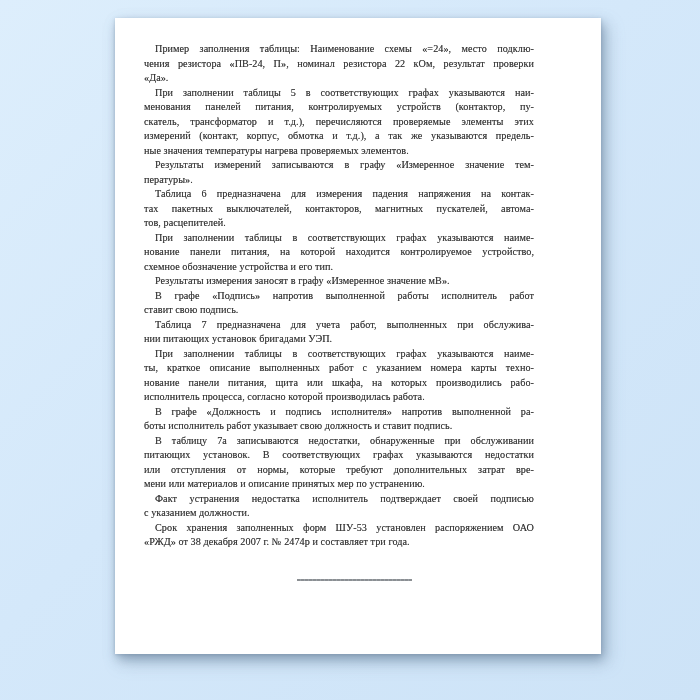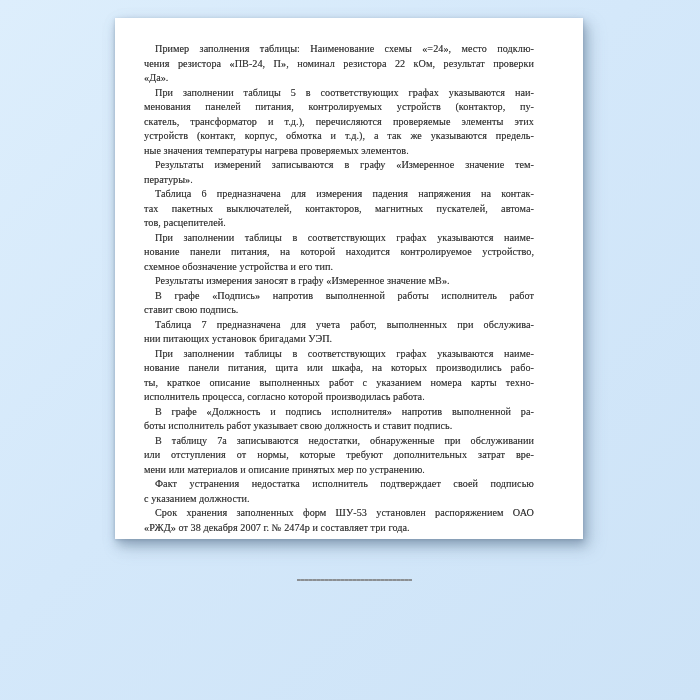--- a/index.html
+++ b/index.html
@@ -6,25 +6,26 @@
   body {
     width: 700px; height: 700px;
     background: linear-gradient(135deg, #ddeefc 0%, #d4e8fa 45%, #cde3f7 100%);
     font-family: "Liberation Serif", serif;
     overflow: hidden;
     position: relative;
   }
   .paper {
     position: absolute;
     left: 115px; top: 18px;
-    width: 468px; height: 521px;
+    width: 468px; height: 636px;
     background: #ffffff;
     box-shadow: 2px 5px 10px rgba(105,130,155,0.55),
                 0 1px 3px rgba(105,130,155,0.35),
                 6px 8px 16px rgba(120,145,170,0.40);
+    padding-left: 18px;
   }
   .text-block {
     position: absolute;
     left: 29px; top: 24px;
     width: 390px;
     color: #383838;
   }
   .para { margin: 0; padding: 0; }
   .line {
     font-size: 10.2px;
@@ -56,21 +57,21 @@
     <div class="para">
       <div class="line first">Пример заполнения таблицы: Наименование схемы «=24», место подклю-</div>
       <div class="line">чения резистора «ПВ-24, П», номинал резистора 22 кОм, результат проверки</div>
       <div class="line last">«Да».</div>
     </div>
 
     <div class="para">
       <div class="line first">При заполнении таблицы 5 в соответствующих графах указываются наи-</div>
       <div class="line">менования панелей питания, контролируемых устройств (контактор, пу-</div>
       <div class="line">скатель, трансформатор и т.д.), перечисляются проверяемые элементы этих</div>
-      <div class="line">устройств (контакт, корпус, обмотка и т.д.), а так же указываются предель-</div>
+      <div class="line">измерений (контакт, корпус, обмотка и т.д.), а так же указываются предель-</div>
       <div class="line last">ные значения температуры нагрева проверяемых элементов.</div>
     </div>
 
     <div class="para">
       <div class="line first">Результаты измерений записываются в графу «Измеренное значение тем-</div>
       <div class="line last">пературы».</div>
     </div>
 
     <div class="para">
       <div class="line first">Таблица 6 предназначена для измерения падения напряжения на контак-</div>
@@ -93,32 +94,33 @@
       <div class="line last">ставит свою подпись.</div>
     </div>
 
     <div class="para">
       <div class="line first">Таблица 7 предназначена для учета работ, выполненных при обслужива-</div>
       <div class="line last">нии питающих установок бригадами УЭП.</div>
     </div>
 
     <div class="para">
       <div class="line first">При заполнении таблицы в соответствующих графах указываются наиме-</div>
+      <div class="line">ты, краткое описание выполненных работ с указанием номера карты техно-</div>
       <div class="line">нование панели питания, щита или шкафа, на которых производились рабо-</div>
-      <div class="line">ты, краткое описание выполненных работ с указанием номера карты техно-</div>
       <div class="line last">исполнитель процесса, согласно которой производилась работа.</div>
     </div>
 
     <div class="para">
       <div class="line first">В графе «Должность и подпись исполнителя» напротив выполненной ра-</div>
       <div class="line last">боты исполнитель работ указывает свою должность и ставит подпись.</div>
     </div>
 
     <div class="para">
       <div class="line first">В таблицу 7а записываются недостатки, обнаруженные при обслуживании</div>
+      <div class="line">питающих установок. В соответствующих графах указываются недостатки</div>
       <div class="line">или отступления от нормы, которые требуют дополнительных затрат вре-</div>
       <div class="line last">мени или материалов и описание принятых мер по устранению.</div>
     </div>
 
     <div class="para">
       <div class="line first">Факт устранения недостатка исполнитель подтверждает своей подписью</div>
       <div class="line last">с указанием должности.</div>
     </div>
 
     <div class="para">

